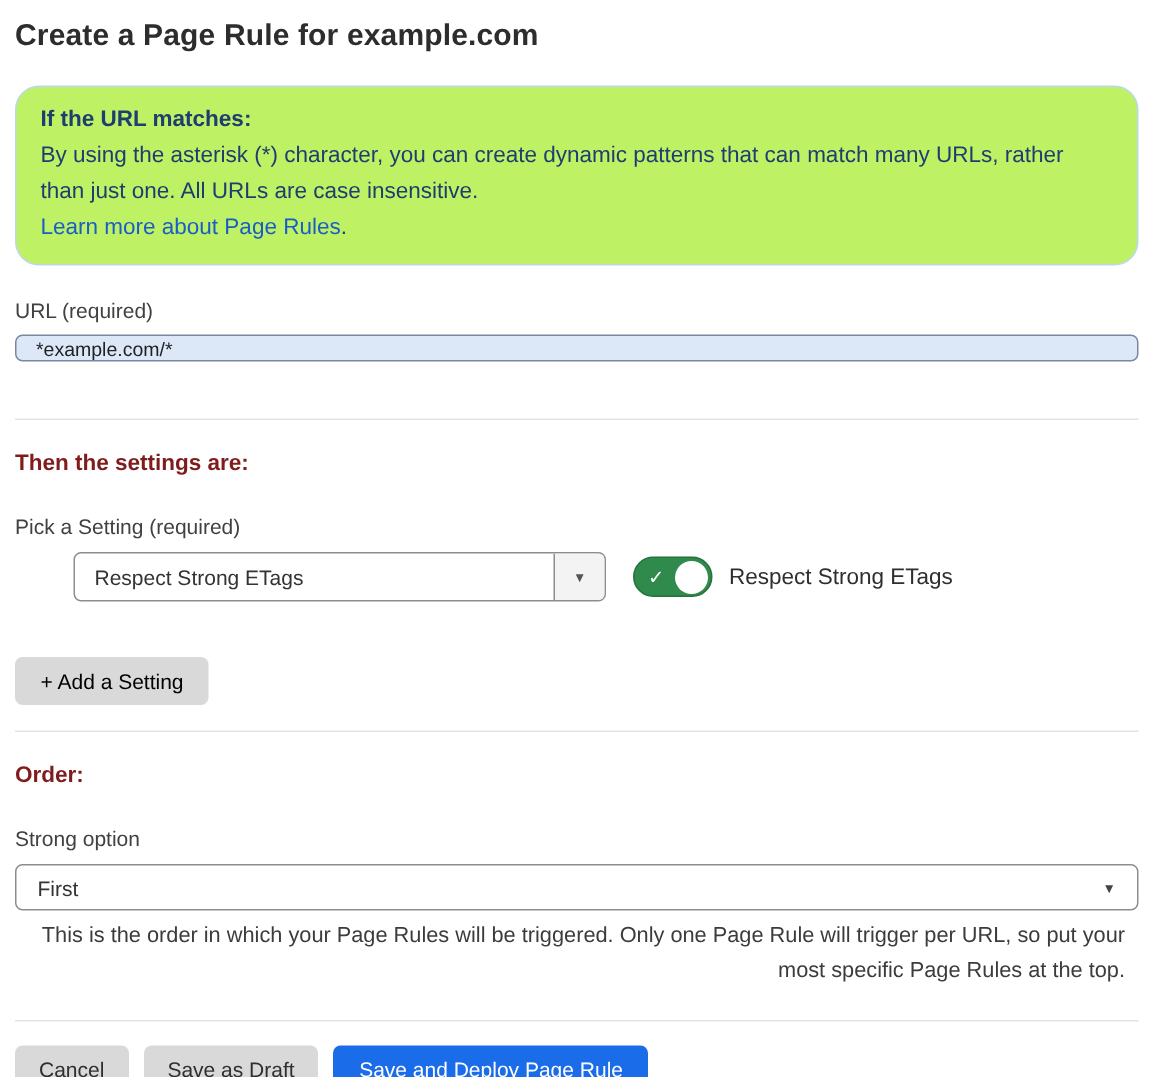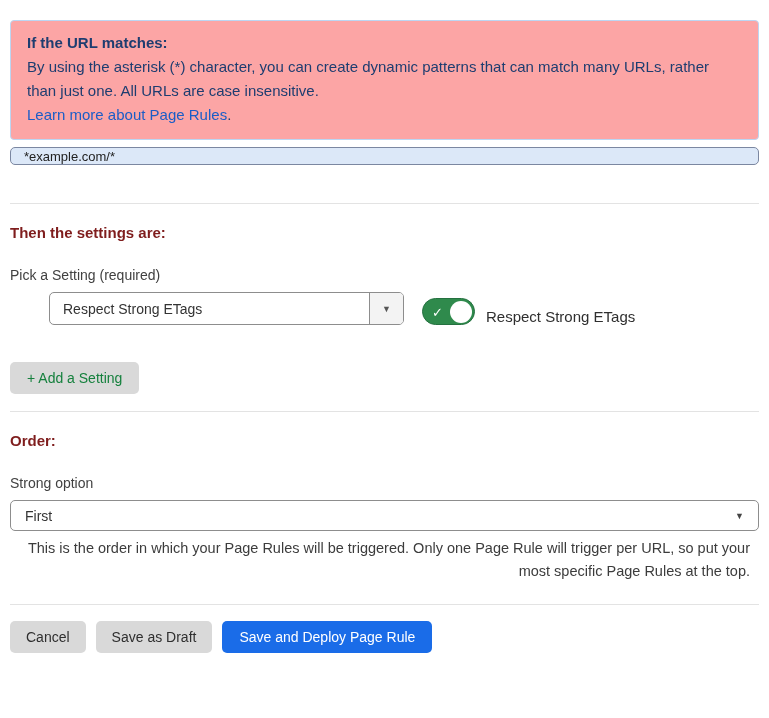--- a/index.html
+++ b/index.html
@@ -17,23 +17,23 @@
     margin-top: 11px;
     font-size: 20px;
     line-height: 26px;
     font-weight: 700;
     color: #2d2d2d;
     letter-spacing: 0.1px;
   }
 
   .info-box {
     margin-top: 20px;
-    background: #fca5a5;
+    background: #bef264;
     border: 1px solid #bcd6f2;
-    border-radius: 4px;
+    border-radius: 16px;
     padding: 10px 16px 12px 16px;
     color: #1e3d70;
     font-size: 15px;
     line-height: 24px;
   }
   .info-box .info-heading { font-weight: 700; }
   .info-box .info-link {
     color: #1b5dc7;
     cursor: pointer;
   }
@@ -76,21 +76,21 @@
     line-height: 19px;
   }
   .settings-heading { margin-top: 19px; }
   .order-heading { margin-top: 19px; }
 
   .pick-label { margin-top: 24px; }
 
   .setting-row {
     margin-top: 8px;
     display: flex;
-    align-items: flex-end;
+    align-items: center;
     padding-left: 39px;
   }
 
   .setting-select {
     width: 355px;
     height: 33px;
     border: 1px solid #8d8d8d;
     border-radius: 5px;
     background: #ffffff;
     display: flex;
@@ -156,21 +156,21 @@
 
   .add-setting-btn {
     margin-top: 37px;
     display: inline-block;
     background: #d9d9d9;
     border: none;
     border-radius: 5px;
     height: 32px;
     padding: 0 17px;
     font-size: 14px;
-    color: #15803d;
+    color: #000000;
     font-family: "Liberation Sans", sans-serif;
     cursor: pointer;
   }
 
   .order-select-label { margin-top: 24px; }
 
   .order-select {
     margin-top: 8px;
     width: 100%;
     height: 31px;
@@ -218,27 +218,29 @@
     background: #1a6ce8;
     color: #ffffff;
     padding: 0 17px;
   }
 </style>
 </head>
 <body>
 
 <div class="container">
 
+  <h1 class="page-title">Create a Page Rule for example.com</h1>
 
   <div class="info-box">
     <div class="info-heading">If the URL matches:</div>
     <div class="info-body">By using the asterisk (*) character, you can create dynamic patterns that can match many URLs, rather than just one. All URLs are case insensitive.</div>
     <div><a class="info-link">Learn more about Page Rules</a><span>.</span></div>
   </div>
 
+  <div class="field-label url-label">URL (required)</div>
   <input class="url-input" type="text" value="*example.com/*" style="">
 
   <hr class="divider divider-1">
 
   <div class="section-heading settings-heading">Then the settings are:</div>
 
   <div class="field-label pick-label">Pick a Setting (required)</div>
 
   <div class="setting-row">
     <div class="setting-select">

